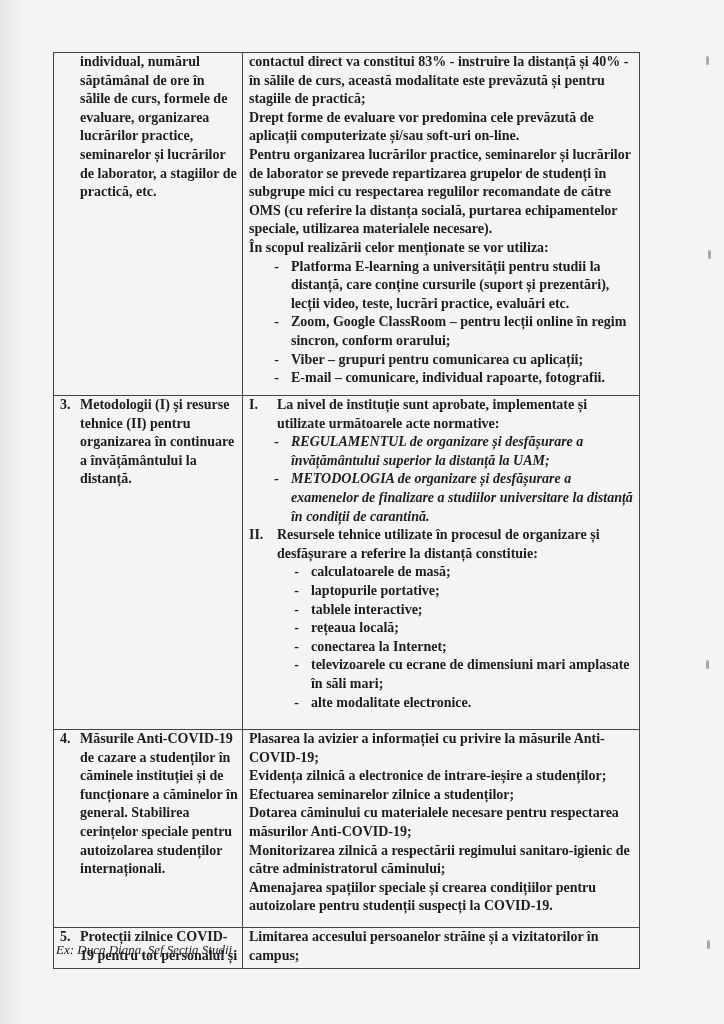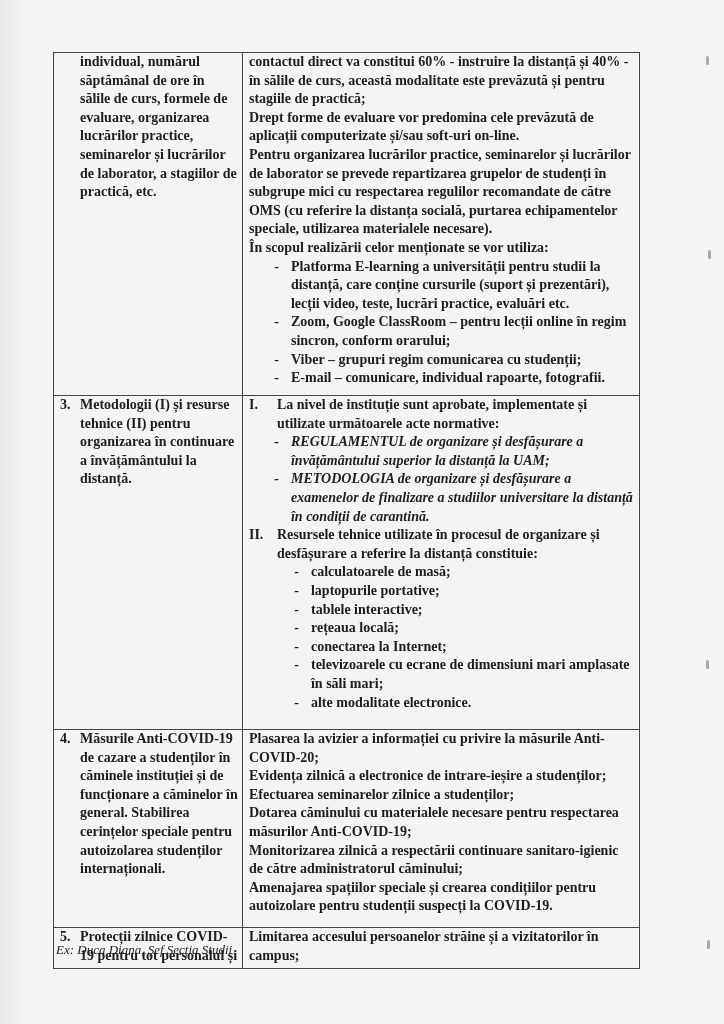--- a/index.html
+++ b/index.html
@@ -58,36 +58,36 @@
 <div class="speck" style="left:706px;top:660px;"></div>
 <div class="speck" style="left:707px;top:940px;"></div>
 
 <table class="doc-table">
   <tbody>
       <tr class="row-a">
     <td class="col1">
       <div style="padding-left:20px;">individual, numărul săptămânal de ore în sălile de curs, formele de evaluare, organizarea lucrărilor practice, seminarelor și lucrărilor de laborator, a stagiilor de practică, etc.</div>
     </td>
     <td class="col2">
-      <p class="para">contactul direct va constitui 60% - instruire la distanță și 40% - în sălile de curs, această modalitate este prevăzută și pentru stagiile de practică;</p>
+      <p class="para">contactul direct va constitui 83% - instruire la distanță și 40% - în sălile de curs, această modalitate este prevăzută și pentru stagiile de practică;</p>
       <p class="para">Drept forme de evaluare vor predomina cele prevăzută de aplicații computerizate și/sau soft-uri on-line.</p>
       <p class="para">Pentru organizarea lucrărilor practice, seminarelor și lucrărilor de laborator se prevede repartizarea grupelor de studenți în subgrupe mici cu respectarea regulilor recomandate de către OMS (cu referire la distanța socială, purtarea echipamentelor speciale, utilizarea materialele necesare).</p>
       <p class="para">În scopul realizării celor menționate se vor utiliza:</p>
       <ul class="dash-list">
         <li>
               <span class="d">-</span>
               <span class="x">Platforma E-learning a universității pentru studii la distanță, care conține cursurile (suport și prezentări), lecții video, teste, lucrări practice, evaluări etc.</span>
             </li>
         <li>
               <span class="d">-</span>
               <span class="x">Zoom, Google ClassRoom – pentru lecții online în regim sincron, conform orarului;</span>
             </li>
         <li>
               <span class="d">-</span>
-              <span class="x">Viber – grupuri regim comunicarea cu studenții;</span>
+              <span class="x">Viber – grupuri pentru comunicarea cu aplicații;</span>
             </li>
         <li>
               <span class="d">-</span>
               <span class="x">E-mail – comunicare, individual rapoarte, fotografii.</span>
             </li>
       </ul>
     </td>
   </tr>
 
   <tr class="row-3">
@@ -150,25 +150,25 @@
   </tr>
 
   <tr class="row-4">
     <td class="col1">
       <div class="num-item">
         <span class="n">4.</span>
         <span class="t">Măsurile Anti-COVID-19 de cazare a studenților în căminele instituției și de funcționare a căminelor în general. Stabilirea cerințelor speciale pentru autoizolarea studenților internaționali.</span>
       </div>
     </td>
     <td class="col2">
-      <p class="para">Plasarea la avizier a informației cu privire la măsurile Anti-COVID-20;</p>
+      <p class="para">Plasarea la avizier a informației cu privire la măsurile Anti-COVID-19;</p>
       <p class="para">Evidența zilnică a electronice de intrare-ieșire a studenților;</p>
       <p class="para">Efectuarea seminarelor zilnice a studenților;</p>
       <p class="para">Dotarea căminului cu materialele necesare pentru respectarea măsurilor Anti-COVID-19;</p>
-      <p class="para">Monitorizarea zilnică a respectării continuare sanitaro-igienic de către administratorul căminului;</p>
+      <p class="para">Monitorizarea zilnică a respectării regimului sanitaro-igienic de către administratorul căminului;</p>
       <p class="para">Amenajarea spațiilor speciale și crearea condițiilor pentru autoizolare pentru studenții suspecți la COVID-19.</p>
     </td>
   </tr>
 
   <tr class="row-5">
     <td class="col1">
       <div class="num-item">
         <span class="n">5.</span>
         <span class="t">Protecții zilnice COVID-19 pentru tot personalul și</span>
       </div>

